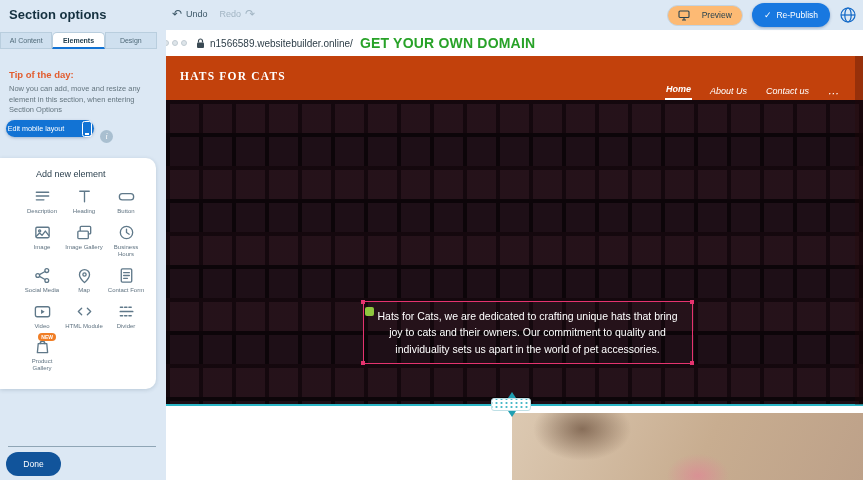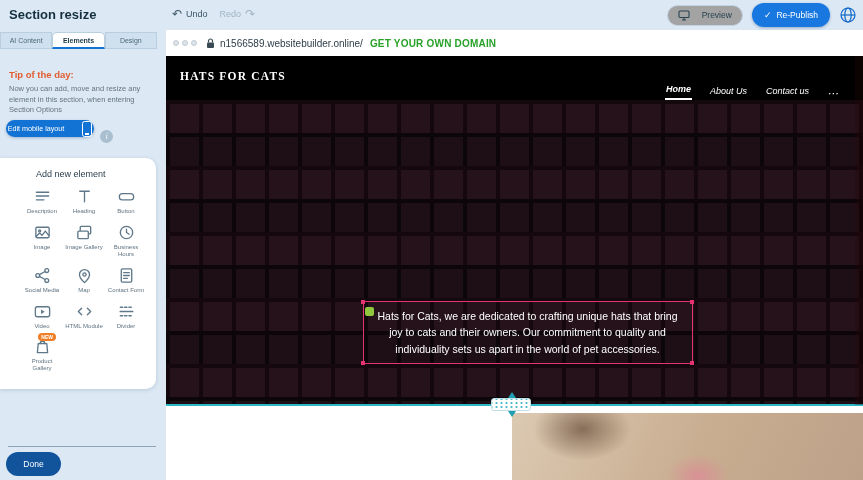--- a/index.html
+++ b/index.html
@@ -12,21 +12,21 @@
   
   .topbar { position:absolute; left:0; top:0; width:863px; height:30px; background:#dce8f4; z-index:20; }
   .topbar-title { position:absolute; left:9px; top:7px; font-size:13px; font-weight:bold; color:#14303f; }
   .undo-redo { position:absolute; left:172px; top:8px; display:flex; align-items:center; gap:12px; }
   .undo, .redo { display:flex; align-items:center; gap:4px; font-size:9px; cursor:pointer; }
   .undo { color:#3c5767; }
   .redo { color:#a2b5c3;justify-content:center; }
   .undo .arrow, .redo .arrow { font-size:12px; line-height:1; }
   .topbar-right { position:absolute; right:6px; top:3px; height:24px; display:flex; align-items:center; gap:9px; }
   .btn-preview {
-    height:21px; padding:0 10px; border-radius:11px; background:#a3a3a3;
+    height:21px; padding:0 10px; border-radius:11px; background:#fdba74;
     border:1px solid #c2d4e3; color:#28424f; font-size:8.5px;
     display:flex; align-items:center; gap:12px; cursor:pointer;
   }
   .btn-republish {
     height:24px; padding:0 12px; border-radius:13px; background:#1878e0; border:none;
     color:#fff; font-size:8.5px; display:flex; align-items:center; gap:5px;
     box-shadow:0 1px 3px rgba(20,60,120,.35); cursor:pointer;
   }
   .btn-republish .check { font-size:9px; }
   .globe-btn { width:18px; height:18px; cursor:pointer; display:flex; }
@@ -72,31 +72,31 @@
   }
   .sidebar-divider { position:absolute; left:8px; top:416px; width:148px; height:1px; background:#8fa5b5; }
   .btn-done {
     position:absolute; left:6px; top:422px; width:55px; height:24px; border-radius:13px;
     background:#11549b; border:none; color:#fff; font-size:8.5px;
     display:flex; align-items:center; justify-content:center; cursor:pointer;
   }
 
   
   .browser-bar {
-    position:absolute; left:166px; top:30px; width:697px; height:26px; background:#fff;
+    position:absolute; left:156px; top:30px; width:697px; height:26px; background:#fff;
     display:flex; align-items:center; z-index:10;
   }
   .dots { display:flex; gap:3px; margin-left:7px; }
   .dot { width:6px; height:6px; border-radius:50%; background:#dde4e9; border:1px solid #c2ccd3; }
   .lock { margin-left:9px; display:flex; }
   .url-text { margin-left:5px; font-size:10px; color:#2e3e48; }
-  .domain-cta { margin-left:7px; font-size:10px; font-weight:bold; color:#28a228; letter-spacing:.2px; cursor:pointer; }
-
-  
-  .site-header { position:absolute; left:166px; top:56px; width:697px; height:44px; background:#000000; z-index:5;padding-left:23px; }
+  .domain-cta { margin-left:7px; font-size:14px; font-weight:bold; color:#28a228; letter-spacing:.2px; cursor:pointer; }
+
+  
+  .site-header { position:absolute; left:166px; top:56px; width:697px; height:44px; background:#c2410c; z-index:5;padding-left:23px; }
   .logo {
     position:absolute; left:14px; top:14px; color:#fff; font-family:"Liberation Serif", serif;
     font-weight:bold; font-size:11.5px; letter-spacing:1.2px; cursor:pointer;
   }
   .site-nav { position:absolute; right:24px; top:0; height:100%; display:flex; align-items:flex-end; gap:17px;font-style:italic; }
   .nav-item { color:#fff; font-size:9px; padding:4px 1px; cursor:pointer; }
   .nav-item.active { font-weight:bold; border-bottom:2px solid #fff; }
   .nav-more { color:#fff; font-size:11px; letter-spacing:1px; cursor:pointer; }
 
   .hero {
@@ -153,21 +153,21 @@
   }
 
   
   .phone-icon { width:10px; height:16px; border:1.2px solid #fff; border-radius:2.5px; position:relative; }
   .phone-icon::after { content:""; position:absolute; left:2px; bottom:1px; width:4px; height:1.3px; background:#fff; }
 </style>
 </head>
 <body>
 
 <div class="topbar">
-  <div class="topbar-title">Section resize</div>
+  <div class="topbar-title">Section options</div>
   <div class="undo-redo">
     <div class="undo">
       <span class="arrow">↶</span>
       <span>Undo</span>
     </div>
     <div class="redo">
       <span>Redo</span>
       <span class="arrow">↷</span>
     </div>
   </div>

